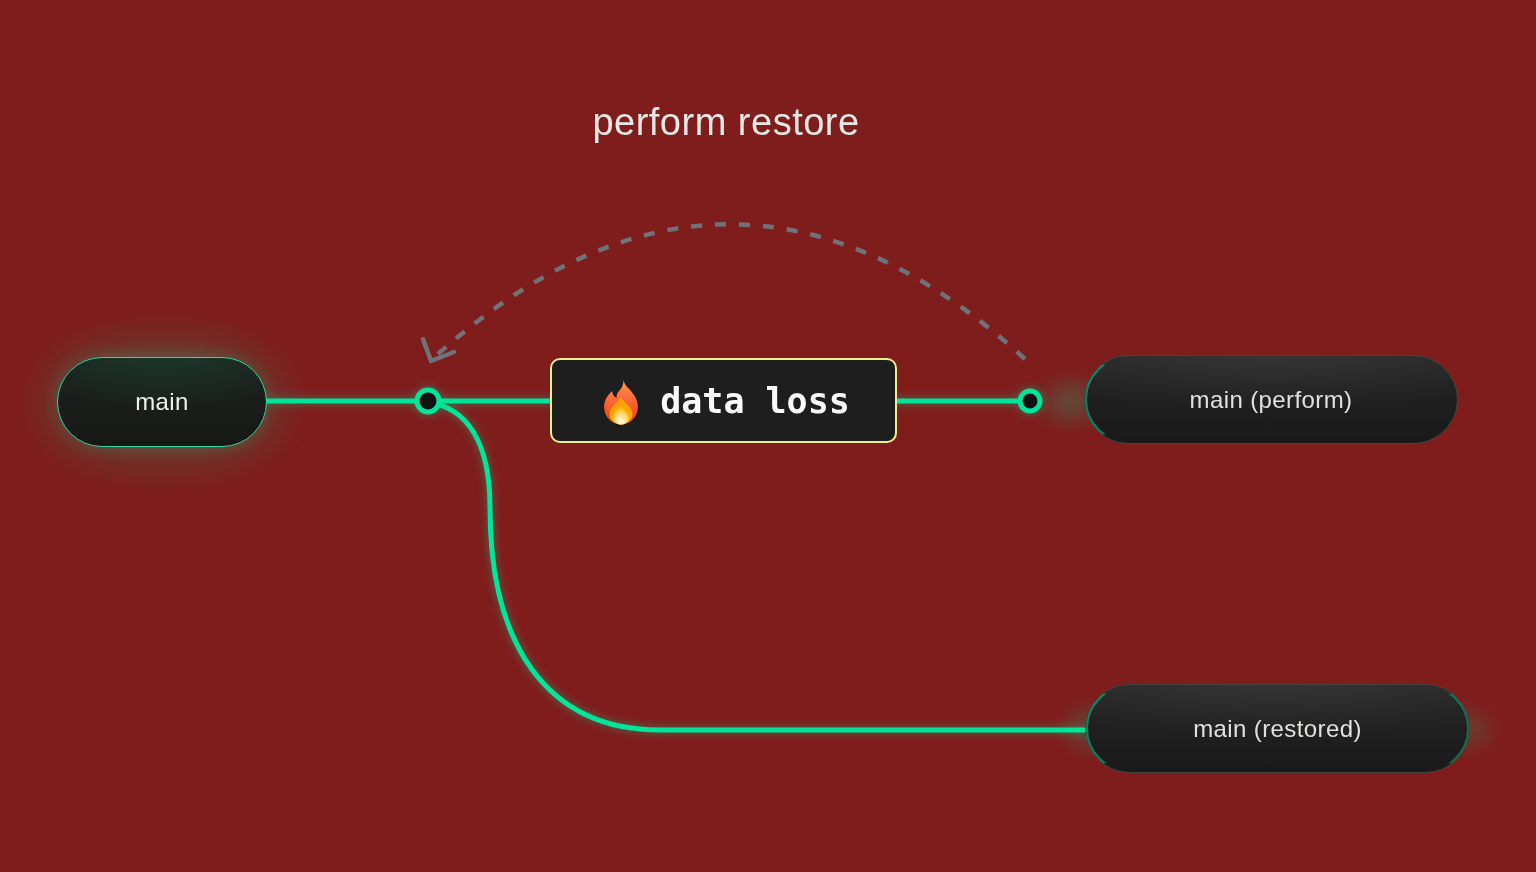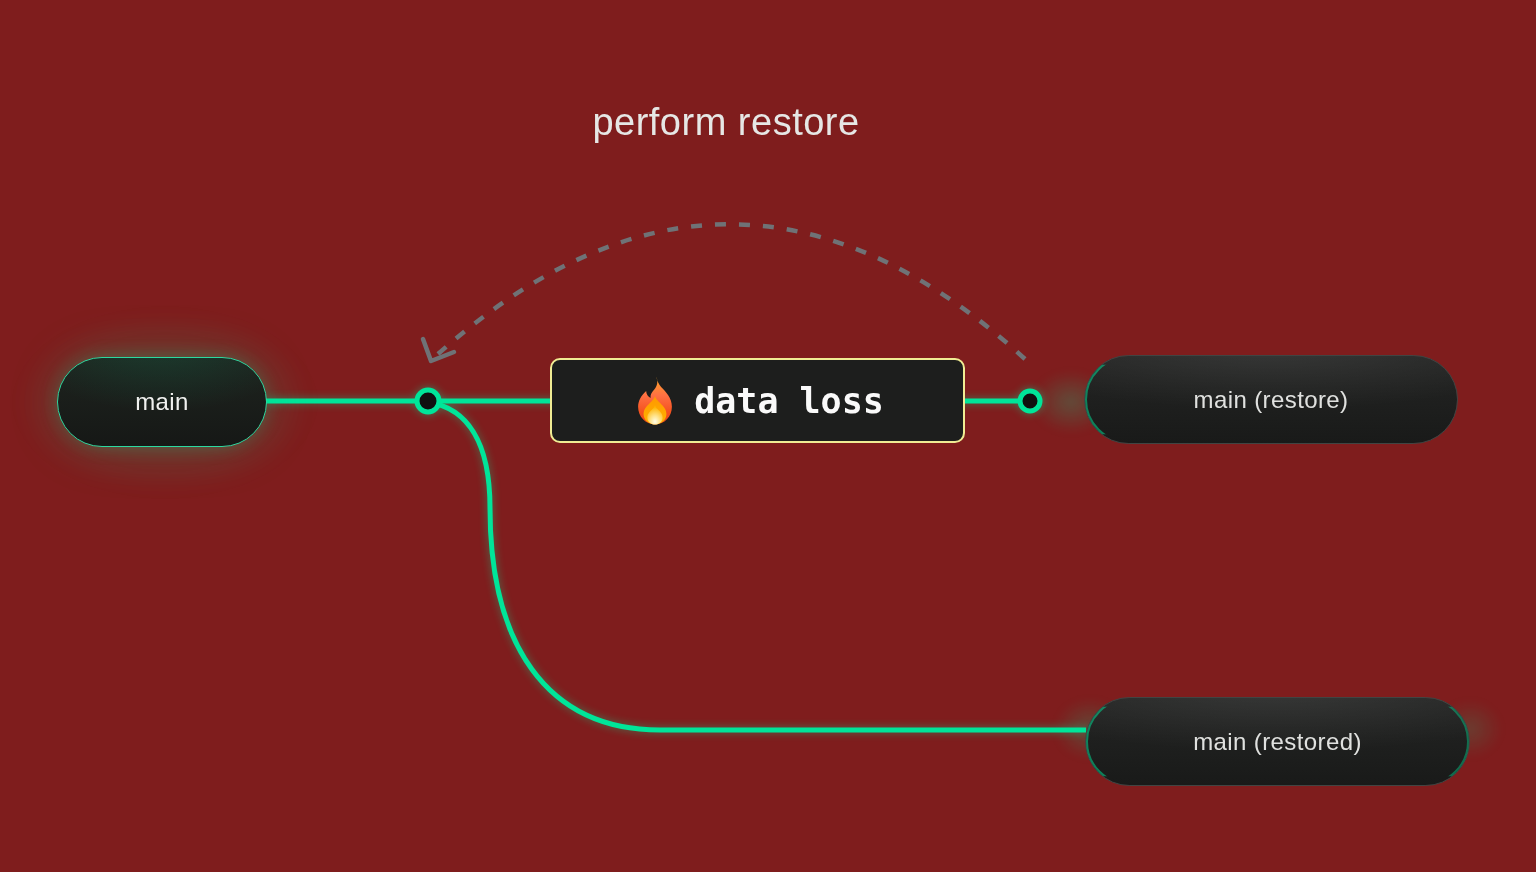--- a/index.html
+++ b/index.html
@@ -41,32 +41,32 @@
   }
   .pill-main{
     left:57px;top:357px;width:210px;height:90px;color:#f0f1ef;
     border:1.5px solid #2cd9a0;
     background:
       radial-gradient(120% 140% at 50% -20%, rgba(0,229,153,.12), rgba(0,229,153,0) 58%),
       linear-gradient(180deg,#1e241f 0%,#161816 100%);
     box-shadow:0 0 55px rgba(0,229,153,.16),0 0 18px rgba(0,229,153,.22);
   }
   .pill-backup{left:1084px;top:355px;width:374px;height:89px;}
-  .pill-restored{left:1085px;top:684px;width:385px;height:89px;margin-top:13px;}
+  .pill-restored{left:1085px;top:684px;width:385px;height:89px;}
   .edge-glow-left::before{
     content:"";position:absolute;inset:0;border-radius:inherit;
     border:2px solid rgba(0,229,153,.5);clip-path:inset(10% 90% 10% 0);
   }
   .edge-glow-right::after{
     content:"";position:absolute;inset:0;border-radius:inherit;
     border:2px solid rgba(0,229,153,.4);clip-path:inset(10% 0 10% 91%);
   }
 
   .databox{
-    position:absolute;left:550px;top:358px;width:415px;height:85px;z-index:4;
+    position:absolute;left:550px;top:358px;width:347px;height:85px;z-index:4;
     box-sizing:border-box;border:2.5px solid #f0ec94;border-radius:10px;
     background:#1d1e1d;display:flex;align-items:center;justify-content:center;gap:15px;
   }
   .databox .label{
     font-family:"DejaVu Sans Mono","Liberation Mono",monospace;
     font-weight:700;font-size:35px;color:#fafafa;letter-spacing:0;
   }
   .flame{width:48px;height:52px;display:block;}
 </style>
 </head>
@@ -92,21 +92,21 @@
       <circle class="node-dot" cx="428" cy="401" r="11"></circle>
       <circle class="node-dot" cx="1030" cy="401" r="10"></circle>
     </g>
   </svg>
 
   <div class="pill pill-main">
     <span>main</span>
   </div>
 
   <div class="pill pill-backup edge-glow-left">
-    <span>main (restore)</span>
+    <span>main (perform)</span>
   </div>
 
   <div class="pill pill-restored edge-glow-left edge-glow-right">
     <span>main (restored)</span>
   </div>
 
   <div class="databox">
     <svg class="flame" viewBox="0 0 36 40" aria-hidden="true">
       <defs>
         <linearGradient id="fgOuter" x1="0" y1="0" x2="0" y2="1">

